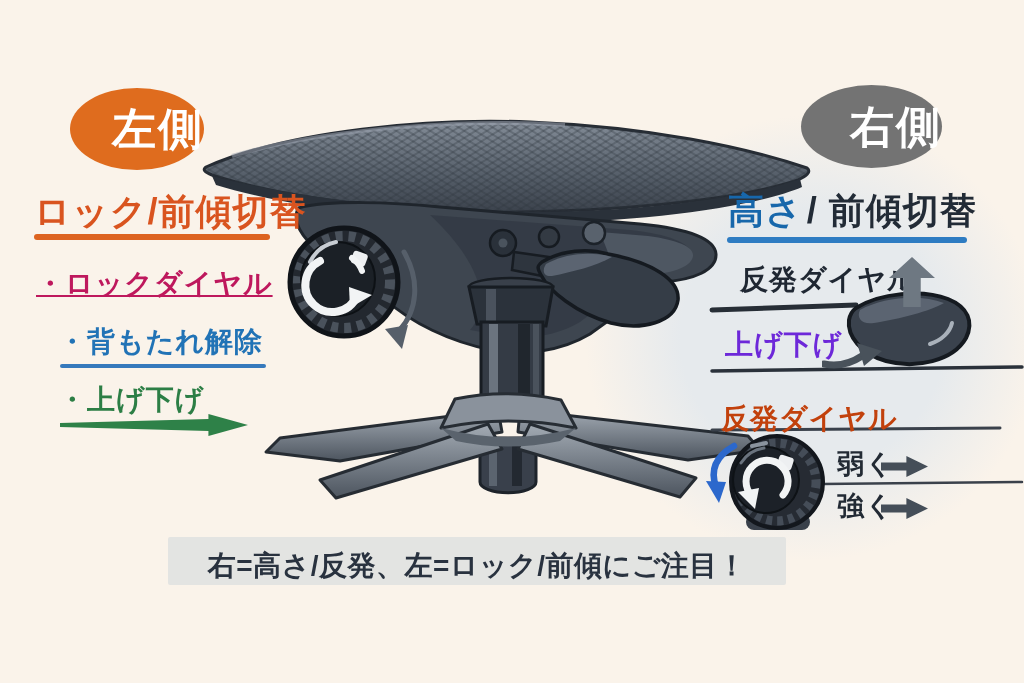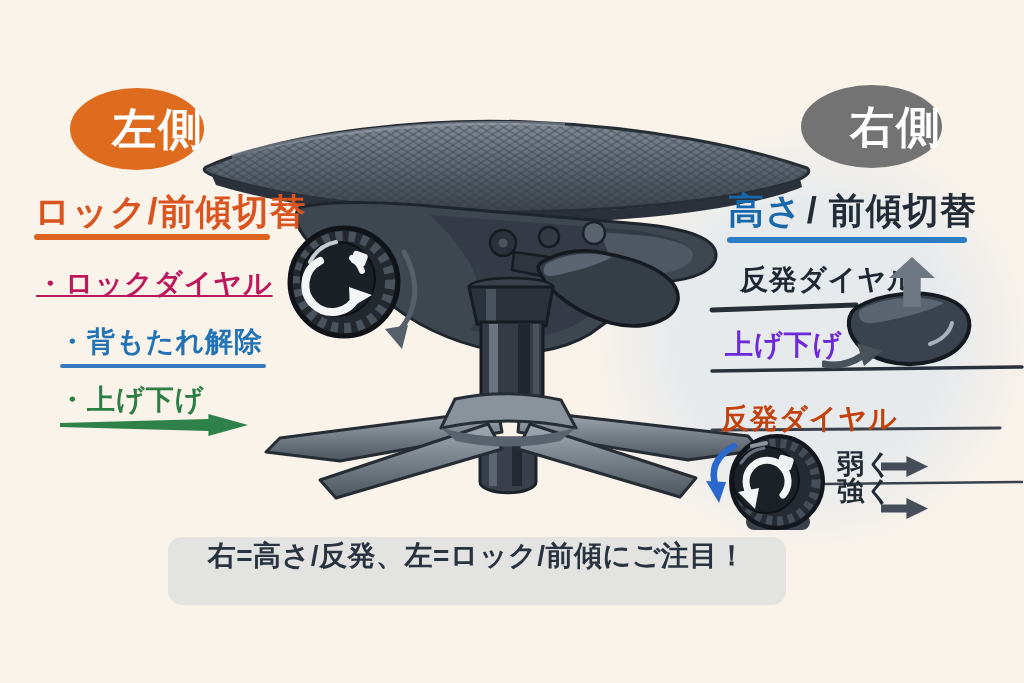--- a/index.html
+++ b/index.html
@@ -34,30 +34,30 @@
   .lift-label{left:740px;top:266px;color:#1F2732;}
   .up-arrow{
     left:889px;top:257px;width:46px;height:50px;background:#6E7882;
     clip-path:polygon(50% 0%,100% 42%,69% 42%,69% 100%,31% 100%,31% 42%,0% 42%);
   }
   .updown-label{left:725px;top:331px;color:#6d28d9;}
   .updown-arrow{left:822px;top:340px;width:62px;height:32px;}
   .rebound-label{left:721px;top:381px;color:#c2410c;margin-top:24px;}
   .small-label{font-weight:900;font-size:27px;line-height:1;letter-spacing:1px;color:#222A34;}
   .weak-label{left:837px;top:451px;}
-  .strong-label{left:837px;top:478px;}
+  .strong-label{left:837px;top:493px;}
   .block-arrow-right{
     width:47px;height:21px;background:#454E58;
     clip-path:polygon(0% 31%,54% 31%,54% 0%,100% 50%,54% 100%,54% 69%,0% 69%);
   }
   .weak-arrow{left:881px;top:456px;}
   .strong-arrow{left:881px;top:498px;}
   .footer-note{
-    left:168px;top:537px;width:618px;height:68px;background:#E3E4E2;border-radius:14px;
-    display:flex;align-items:flex-start;justify-content:center;
+    left:168px;top:537px;width:618px;height:48px;background:#E3E4E2;border-radius:2px;
+    display:flex;align-items:flex-end;justify-content:center;
     font-weight:900;font-size:28px;letter-spacing:.5px;color:#29323F;white-space:nowrap;
   }
   svg.illustration{left:0;top:0;width:1024px;height:683px;}
 </style>
 </head>
 <body>
 
 <div class="stage">
 
   <div class="abs wash"></div>

